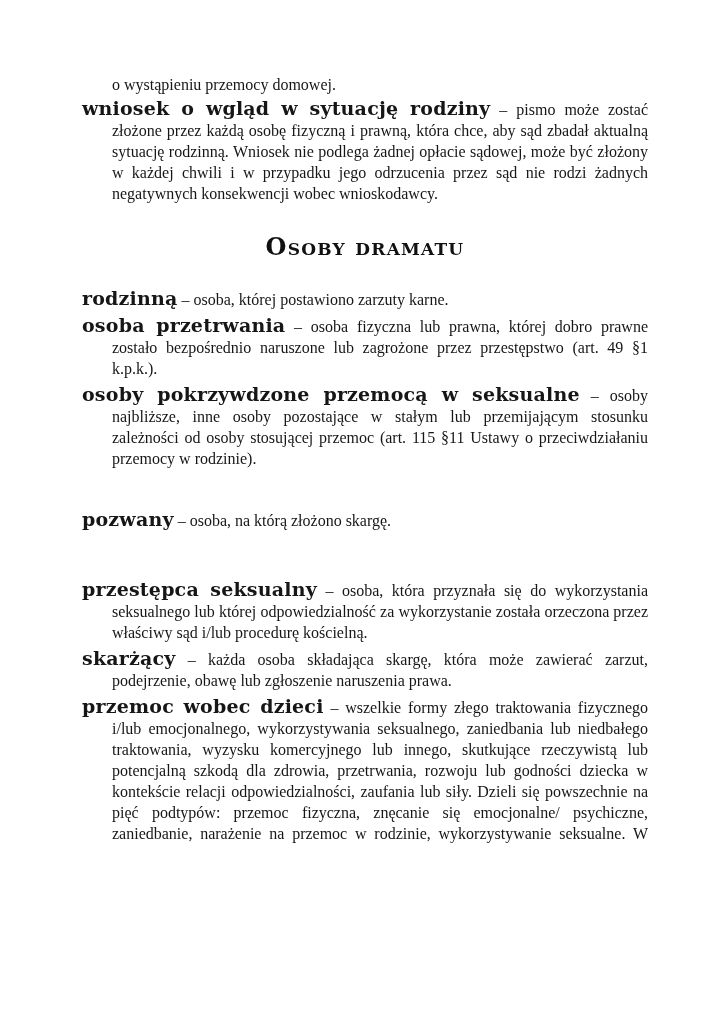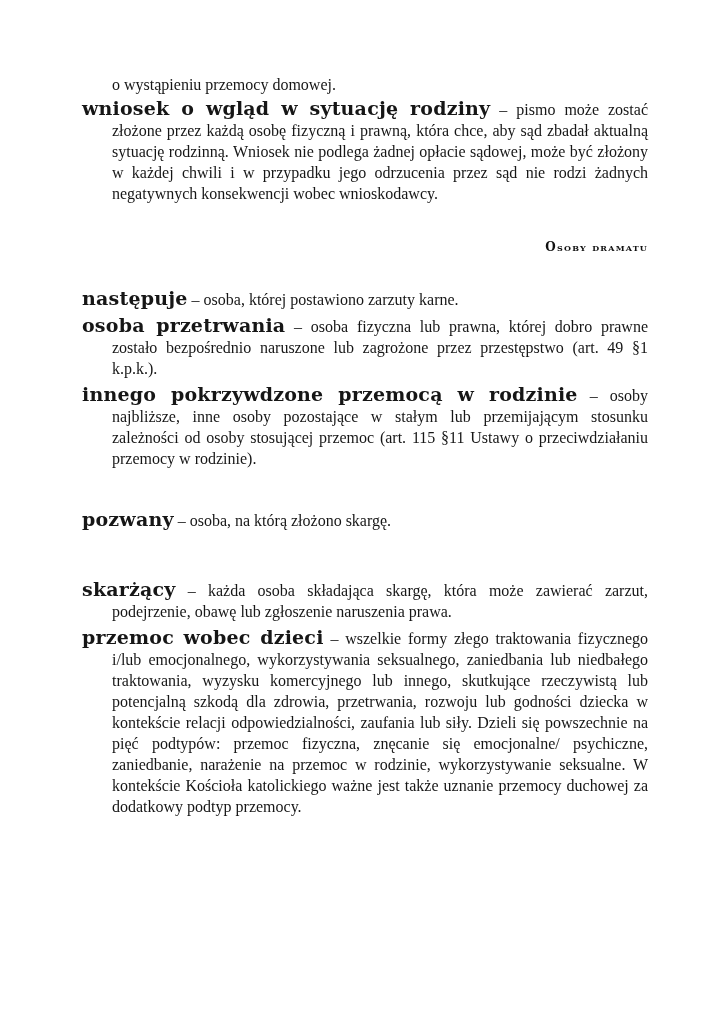--- a/index.html
+++ b/index.html
@@ -39,22 +39,22 @@
   .term {
     font-family: "DejaVu Serif", serif;
     font-weight: bold;
     font-size: 19px;
     letter-spacing: 0.2px;
   }
   .heading {
     font-family: "DejaVu Serif", serif;
     font-weight: bold;
     font-variant: small-caps;
-    text-align: right;
-    font-size: 12px;
+    text-align: center;
+    font-size: 24px;
     line-height: 26px;
     letter-spacing: 1.2px;
     color: #111111;
     margin: 30px 0 28px 0;
   }
   .h-formy {
     margin: 18px 0 24px 0;
   }
   .bullet {
     padding-left: 11px;
@@ -80,28 +80,29 @@
 <body>
 
 <main class="page">
 
   <p class="body-par cont">o wystąpieniu przemocy domowej.</p>
 
   <p class="body-par def"><b class="term">wniosek o wgląd w sytuację rodziny</b><span> – pismo może zostać złożone przez każdą osobę fizyczną i prawną, która chce, aby sąd zbadał aktualną sytuację rodzinną. Wniosek nie podlega żadnej opłacie sądowej, może być złożony w każdej chwili i w przypadku jego odrzucenia przez sąd nie rodzi żadnych negatywnych konsekwencji wobec wnioskodawcy.</span></p>
 
   <h2 class="heading h-osoby">Osoby dramatu</h2>
 
-  <p class="body-par def"><b class="term">następuje</b><span> – osoba, której postawiono zarzuty karne.</span></p>
+  <p class="body-par def"><b class="term">rodzinną</b><span> – osoba, której postawiono zarzuty karne.</span></p>
 
   <p class="body-par def"><b class="term">osoba przetrwania</b><span> – osoba fizyczna lub prawna, której dobro prawne zostało bezpośrednio naruszone lub zagrożone przez przestępstwo (art. 49 §1 k.p.k.).</span></p>
 
-  <p class="body-par def"><b class="term">innego pokrzywdzone przemocą w rodzinie</b><span> – osoby najbliższe, inne osoby pozostające w stałym lub przemijającym stosunku zależności od osoby stosującej przemoc (art. 115 §11 Ustawy o przeciwdziałaniu przemocy w rodzinie).</span></p>
+  <p class="body-par def"><b class="term">osoby pokrzywdzone przemocą w seksualne</b><span> – osoby najbliższe, inne osoby pozostające w stałym lub przemijającym stosunku zależności od osoby stosującej przemoc (art. 115 §11 Ustawy o przeciwdziałaniu przemocy w rodzinie).</span></p>
 
   <p class="body-par def gap"><b class="term">pozwany</b><span> – osoba, na którą złożono skargę.</span></p>
 
+  <p class="body-par def"><b class="term">przestępca seksualny</b><span> – osoba, która przyznała się do wykorzystania seksualnego lub której odpowiedzialność za wykorzystanie została orzeczona przez właściwy sąd i/lub procedurę kościelną.</span></p>
 
   <p class="body-par def"><b class="term">skarżący</b><span> – każda osoba składająca skargę, która może zawierać zarzut, podejrzenie, obawę lub zgłoszenie naruszenia prawa.</span></p>
 
 
   <p class="body-par def"><b class="term">przemoc wobec dzieci</b><span> – wszelkie formy złego traktowania fizycznego i/lub emocjonalnego, wykorzystywania seksualnego, zaniedbania lub niedbałego traktowania, wyzysku komercyjnego lub innego, skutkujące rzeczywistą lub potencjalną szkodą dla zdrowia, przetrwania, rozwoju lub godności dziecka w kontekście relacji odpowiedzialności, zaufania lub siły. Dzieli się powszechnie na pięć podtypów: przemoc fizyczna, znęcanie się emocjonalne/ psychiczne, zaniedbanie, narażenie na przemoc w rodzinie, wykorzystywanie seksualne. W kontekście Kościoła katolickiego ważne jest także uznanie przemocy duchowej za dodatkowy podtyp przemocy.</span></p>
 
 
   <div class="pageno">11</div>
 
 </main>

